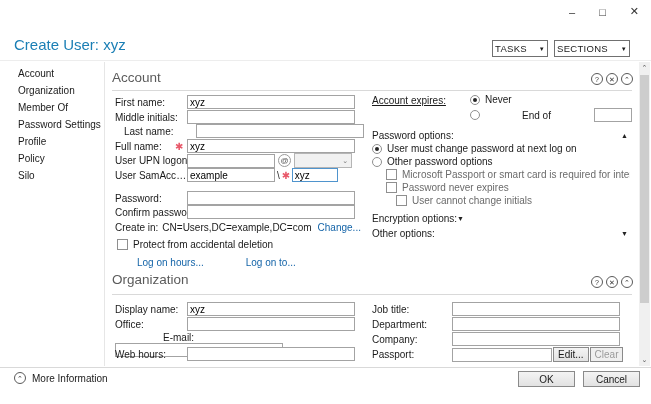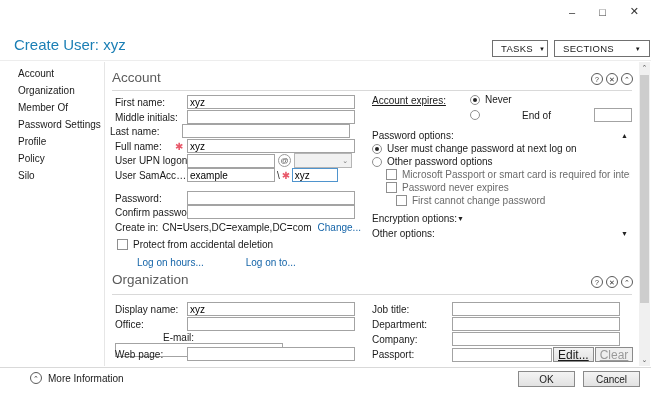--- a/index.html
+++ b/index.html
@@ -22,21 +22,21 @@
   input.inp.focused { border:1px solid #4f94cd; }
   .w168 { width:168px; }
   .app-title { position:absolute; font-size:15px; color:#1b7fb5; }
   .sect-title { position:absolute; font-size:13.5px; color:#5b5b5b; }
   .hline { height:1px; background:#d9d9d9; }
   .vline { width:1px; background:#e6e6e6; }
   .winctl { cursor:pointer; font-size:11px; color:#333; }
   .hbtn {
     position:absolute; height:17px; border:1px solid #707070; background:#fff;
     display:flex; align-items:center; justify-content:space-between;
-    padding:0 8px; font-size:9.5px; cursor:pointer; letter-spacing:0.3px;
+    padding:0 2px; font-size:9.5px; cursor:pointer; letter-spacing:0.3px;
   }
   .dd { font-size:6px; margin-left:6px; }
   .side-item { padding:2px 0 2px 18px; height:17px; cursor:pointer; color:#1a1a1a; }
   .cicon {
     width:12px; height:12px; border:1px solid #5a5a5a; border-radius:50%;
     display:inline-flex; align-items:center; justify-content:center;
     font-size:7px; line-height:1; color:#333; background:#fff; cursor:pointer; flex:0 0 auto;
   }
   .radio {
     width:10px; height:10px; border:1px solid #8f8f8f; border-radius:50%;
@@ -65,42 +65,42 @@
   }
   .tri { font-size:7px; color:#222; cursor:pointer; }
   .btn {
     position:absolute; height:16px; border:1px solid #8a8a8a;
     background:linear-gradient(#f4f4f4,#e2e2e2);
     display:flex; align-items:center; justify-content:center; font-size:10px; cursor:pointer;
   }
   .btn-sm {
     height:15px; border:1px solid #8a8a8a; background:linear-gradient(#f4f4f4,#e2e2e2);
     display:inline-flex; align-items:center; justify-content:center;
-    font-size:12px; padding:0 4px; margin-left:1px; cursor:pointer; flex:0 0 auto;text-decoration:underline;
+    font-size:10px; padding:0 4px; margin-left:1px; cursor:pointer; flex:0 0 auto;
   }
   .btn-sm.disabled { color:#9a9a9a; background:#efefef; }
 </style>
 </head>
 <body>
 
 <div class="page">
 
   <div class="row" style="top:5px; right:12px; gap:24px;">
     <span class="winctl">–</span>
     <span class="winctl">□</span>
     <span class="winctl">✕</span>
   </div>
 
   <div class="app-title" style="left:14px; top:36px;">Create User: xyz</div>
 
   <div class="hbtn" style="left:492px; top:40px; width:56px;">
     <span>TASKS</span>
     <span class="dd">▼</span>
   </div>
-  <div class="hbtn" style="left:554px; top:40px; width:96px;">
+  <div class="hbtn" style="left:554px; top:40px; width:76px;">
     <span>SECTIONS</span>
     <span class="dd">▼</span>
   </div>
 
   <div class="abs hline" style="left:0; top:60px; width:651px; background:#ededed;"></div>
 
   <div class="abs" style="left:0; top:66px; width:103px;">
     <div class="side-item">Account</div>
     <div class="side-item">Organization</div>
     <div class="side-item">Member Of</div>
@@ -120,21 +120,21 @@
   <div class="abs hline" style="left:112px; top:90px; width:520px;"></div>
 
   <div class="row" style="left:115px; top:95px;">
     <span class="lbl w72">First name:</span>
     <input class="inp w168" type="text" value="xyz" style="">
   </div>
   <div class="row" style="left:115px; top:110px;">
     <span class="lbl w72">Middle initials:</span>
     <input class="inp w168" type="text" style="">
   </div>
-  <div class="row" style="left:110px; top:124px;">
+  <div class="row" style="left:124px; top:124px;">
     <span class="lbl w72">Last name:</span>
     <input class="inp w168" type="text" style="">
   </div>
   <div class="row" style="left:115px; top:139px;">
     <span class="lbl" style="width:60px;">Full name:</span>
     <span class="req">✱</span>
     <input class="inp w168" type="text" value="xyz" style="">
   </div>
   <div class="row" style="left:115px; top:153px;">
     <span class="lbl w72">User UPN logon:</span>
@@ -201,21 +201,21 @@
   <div class="row" style="left:386px; top:169px;">
     <span class="chk"></span>
     <span class="gray" style="max-width:228px; overflow:hidden; display:inline-block;">Microsoft Passport or smart card is required for interactiv...</span>
   </div>
   <div class="row" style="left:386px; top:182px;">
     <span class="chk"></span>
     <span class="gray">Password never expires</span>
   </div>
   <div class="row" style="left:396px; top:195px;">
     <span class="chk"></span>
-    <span class="gray">First cannot change password</span>
+    <span class="gray">User cannot change initials</span>
   </div>
   <div class="row" style="left:372px; top:213px; width:256px; justify-content:flex-start;">
     <span>Encryption options:</span>
     <span class="tri">▼</span>
   </div>
   <div class="row" style="left:372px; top:228px; width:256px; justify-content:space-between;">
     <span>Other options:</span>
     <span class="tri">▼</span>
   </div>
 
@@ -233,21 +233,21 @@
   </div>
   <div class="row" style="left:115px; top:317px;">
     <span class="lbl w72">Office:</span>
     <input class="inp w168" type="text" style="">
   </div>
   <div class="row" style="left:115px; top:332px;flex-direction:column;">
     <span class="lbl w72">E-mail:</span>
     <input class="inp w168" type="text" style="">
   </div>
   <div class="row" style="left:115px; top:347px;">
-    <span class="lbl w72">Web page:</span>
+    <span class="lbl w72">Web hours:</span>
     <input class="inp w168" type="text" style="">
   </div>
 
   <div class="row" style="left:372px; top:317px;">
     <span class="lbl w80">Department:</span>
     <input class="inp w168" type="text" style="">
   </div>
   <div class="row" style="left:372px; top:302px;">
     <span class="lbl w80">Job title:</span>
     <input class="inp w168" type="text" style="">
@@ -263,20 +263,20 @@
     <span class="btn-sm disabled">Clear</span>
   </div>
 
   <div class="abs" style="left:639px; top:62px; width:11px; height:304px; background:#f0f0f0;">
     <div style="position:absolute; top:0; left:0; right:0; height:12px; display:flex; align-items:center; justify-content:center; font-size:7px; color:#555; cursor:pointer;">⌃</div>
     <div style="position:absolute; top:13px; left:1px; right:1px; height:228px; background:#cdcdcd;"></div>
     <div style="position:absolute; bottom:0; left:0; right:0; height:12px; display:flex; align-items:center; justify-content:center; font-size:7px; color:#555; cursor:pointer;">⌄</div>
   </div>
 
   <div class="abs hline" style="left:0; top:367px; width:651px;"></div>
-  <div class="row" style="left:18px; top:372px;padding-left:12px;">
+  <div class="row" style="left:2px; top:372px;padding-left:12px;">
     <span class="cicon">⌃</span>
     <span style="margin-left:6px;">More Information</span>
   </div>
   <div class="btn" style="left:518px; top:371px; width:57px;">OK</div>
   <div class="btn" style="left:583px; top:371px; width:57px;">Cancel</div>
 
 </div>
 
 </body></html>

